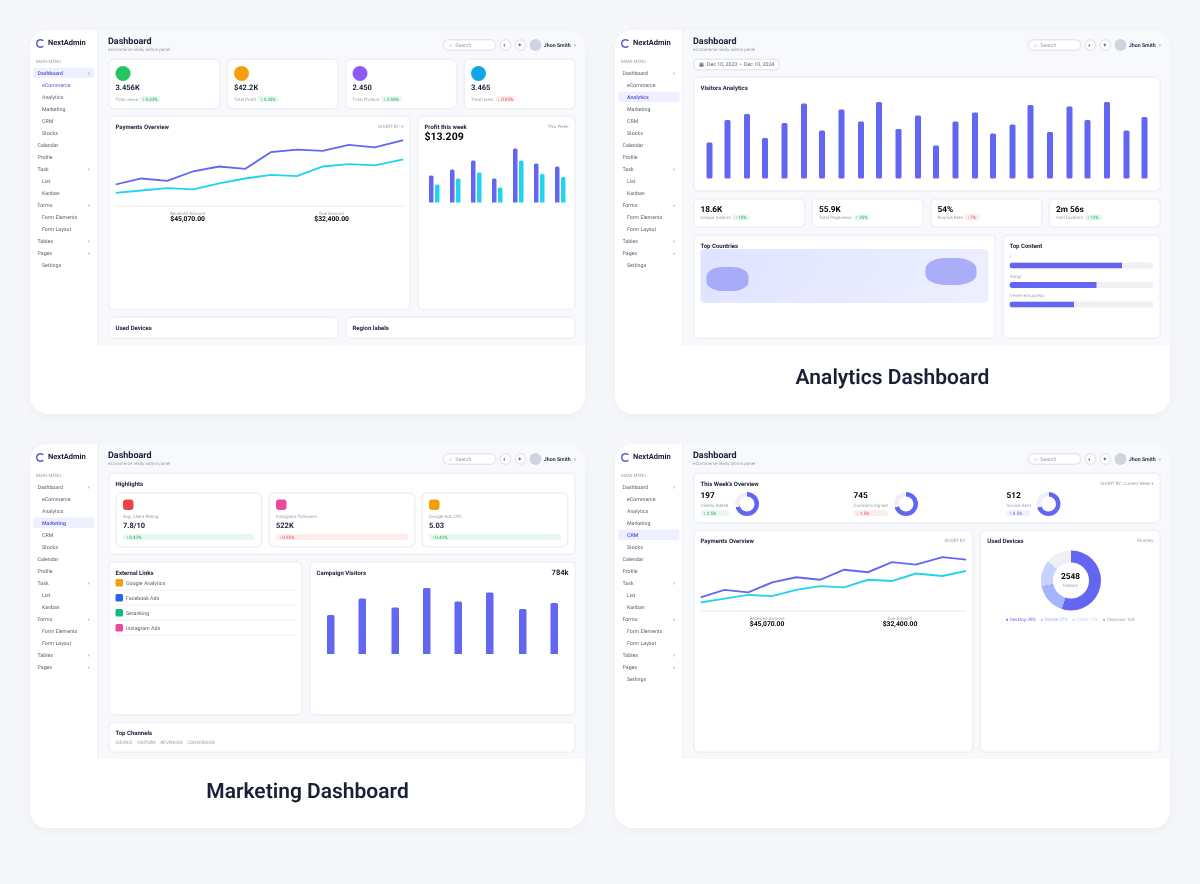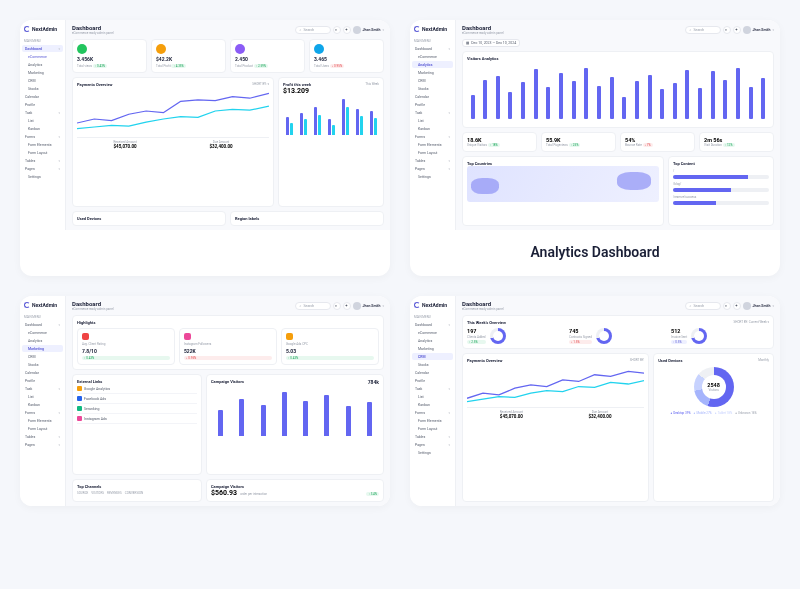--- a/index.html
+++ b/index.html
@@ -605,31 +605,24 @@
       <div class="row">
         <div class="panel" style="flex:1">
           <span class="panel-title">Top Channels</span>
           <div style="display:flex;gap:3px;margin-top:2px">
                 <span class="metric-lbl">SOURCE</span>
                 <span class="metric-lbl">VISITORS</span>
                 <span class="metric-lbl">REVENUES</span>
                 <span class="metric-lbl">CONVERSION</span>
               </div>
         </div>
-        <div class="panel" style="flex:1.4">
-          <span class="panel-title">Campaign Visitors</span>
-          <div style="display:flex;align-items:baseline;gap:3px">
-                <span class="mini-val">$560.93</span>
-                <span class="metric-lbl">order per interaction</span>
-                <span class="pct up" style="margin-left:auto">↑ 3.4%</span>
-              </div>
-        </div>
       </div>
     </div>
   </div>
+  <div class="caption">Marketing Dashboard</div>
 </div>
 
 <div class="card">
   <div class="thumb">
     <div class="sidebar">
       <div class="logo">
             <span class="logo-mark"></span>
             <span class="logo-text">NextAdmin</span>
           </div>
       <div class="nav-sec">MAIN MENU</div>

